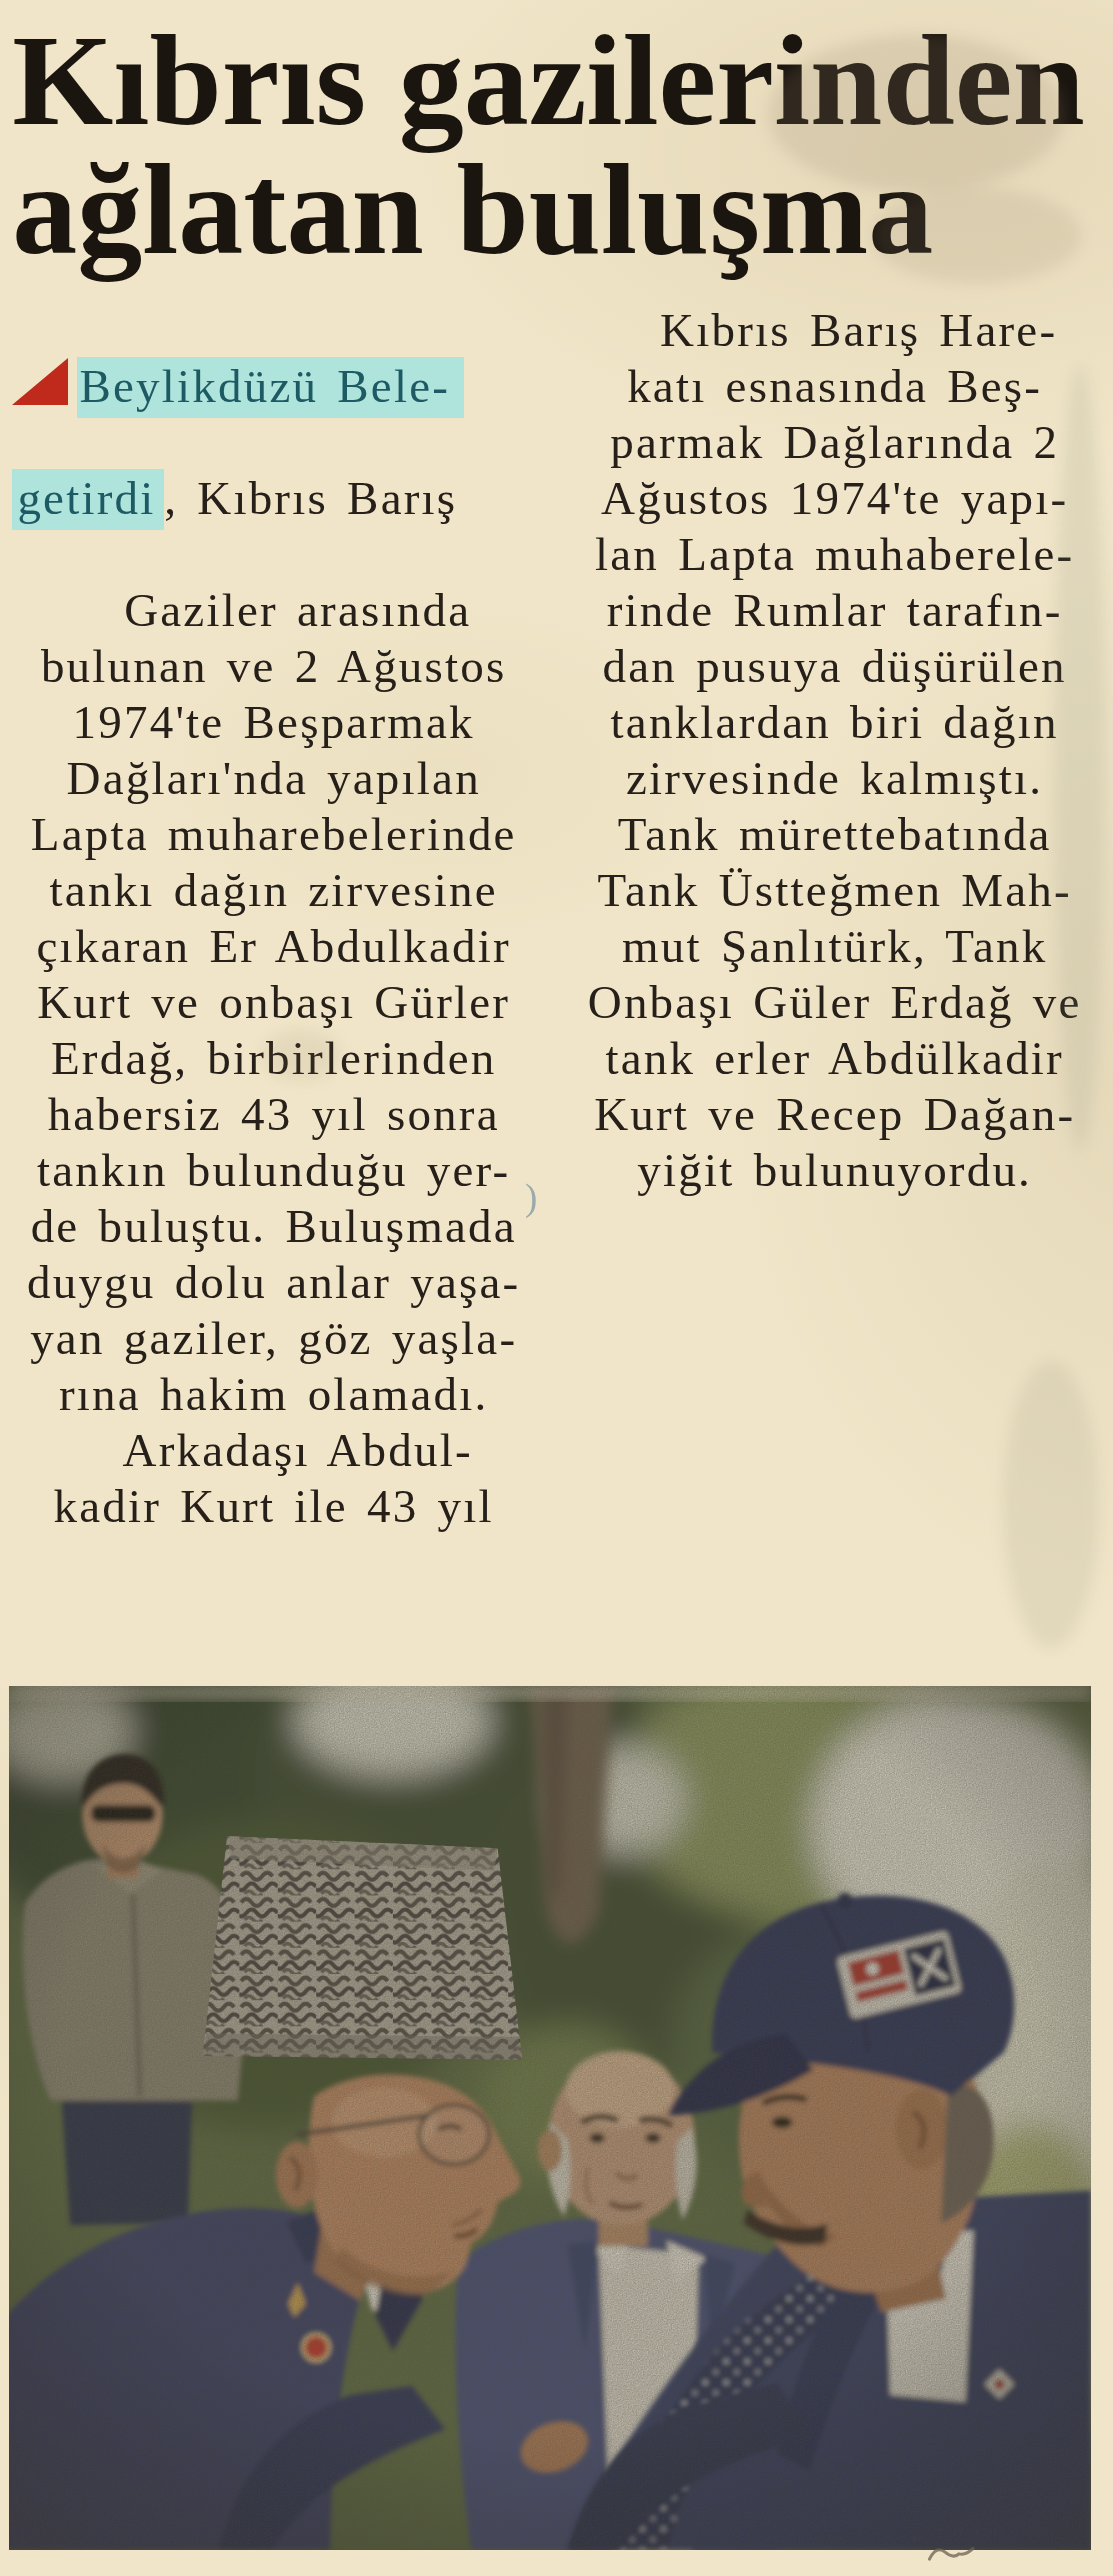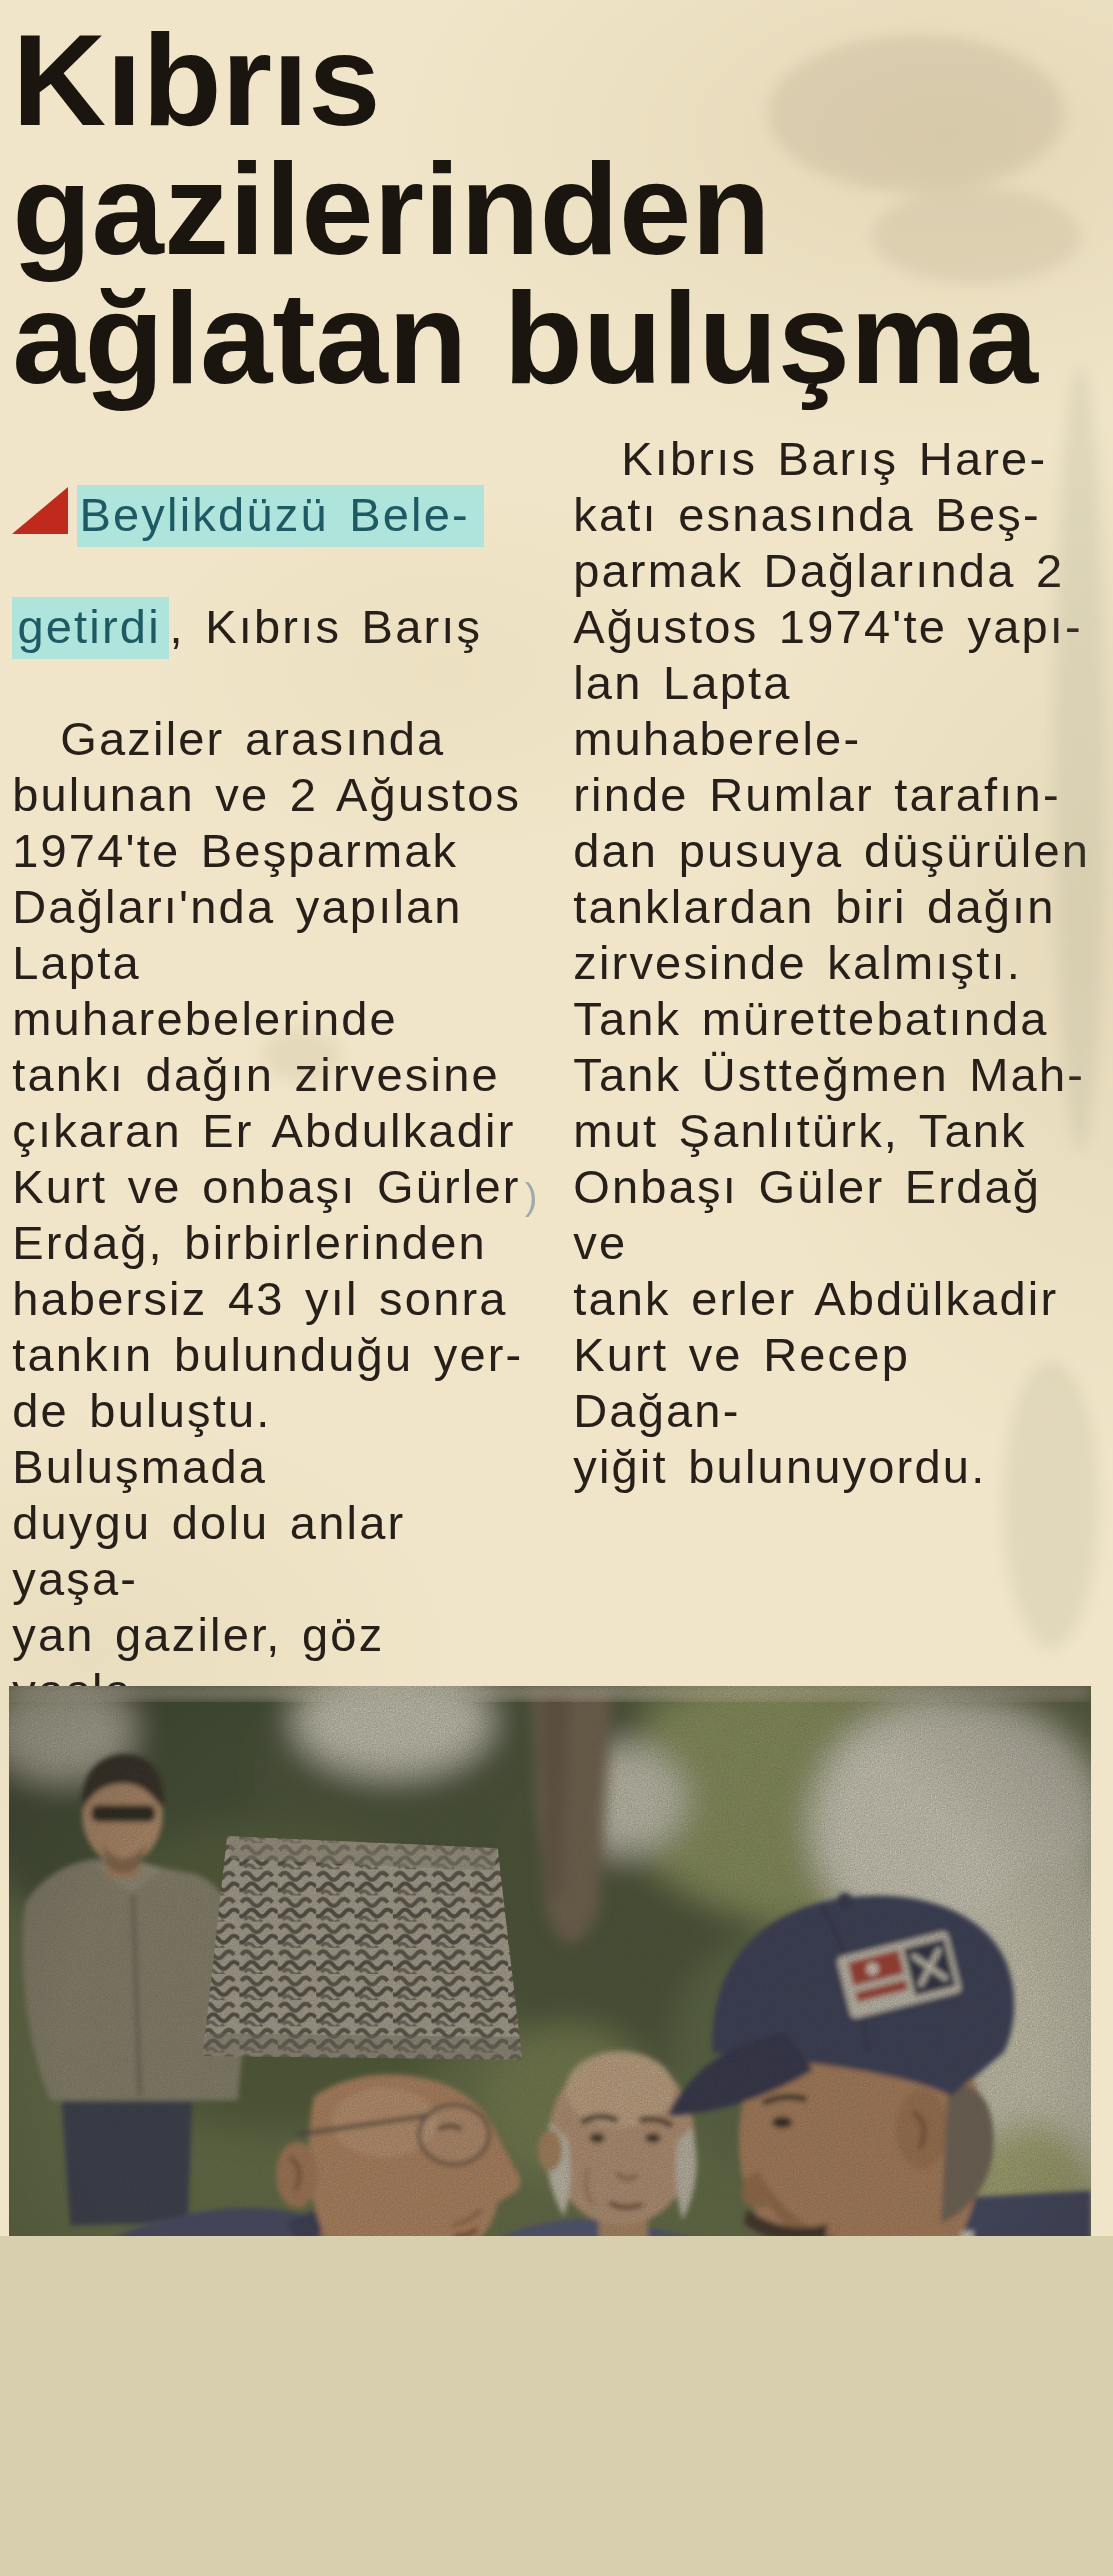--- a/index.html
+++ b/index.html
@@ -1,41 +1,41 @@
 <!DOCTYPE html>
 <html style="--paper: #f0e5c8; --ink: #27201a; --headline-ink: #1b1510; --accent-red: #bf2a1c; --highlight-cyan: #aee4dc; --highlight-ink: #1e5a64;font-size:14px"><head>
 <meta charset="utf-8">
 <style>
   :root{
     --paper:#f0e5c8; --ink:#27201a; --headline-ink:#1b1510;
     --accent-red:#bf2a1c; --highlight-cyan:#aee4dc; --highlight-ink:#1e5a64;
   }
   html,body{margin:0;padding:0;background:#d8cfae;}
   .sheet{
-    position:relative; width:1114px; height:2236px; overflow:hidden;
-    font-family:Liberation Sans, sans-serif; color:var(--ink);
+    position:relative; width:1114px; height:2576px; overflow:hidden;
+    font-family:Liberation Serif, serif; color:var(--ink);
     background:
       radial-gradient(785px 436px at 85% 6%, rgba(205,186,148,.30), transparent 70%),
       radial-gradient(611px 785px at 103% 42%, rgba(198,182,146,.26), transparent 70%),
       radial-gradient(523px 349px at 8% 74%, rgba(210,195,160,.22), transparent 70%),
       radial-gradient(436px 262px at 40% 30%, rgba(222,208,172,.25), transparent 70%),
       var(--paper);
   }
   .headline{
     margin:0; padding:15.7px 7px 0 12.2px;
     font-size:130px; line-height:129px; font-weight:bold;
     letter-spacing:0; color:var(--headline-ink); white-space:pre-line;
   }
   .columns{display:flex; gap:38px; margin-top:28px; padding-left:12.2px;}
   .col{width:523px;}
   .para{
     margin:0; font-size:47px; line-height:56px;
     letter-spacing:2.2px; word-spacing:5.2px; white-space:pre-line;
   }
-  .indent{text-indent:48px;}
+  .indent{text-indent:48px;text-align:center;}
   .lead-l1,.lead-l2{display:block; white-space:nowrap;}
   .lines{display:block; white-space:pre-line;}
   .tri{
     display:inline-block; width:0; height:0;
     border-bottom:47px solid var(--accent-red);
     border-left:56px solid transparent;
     margin-right:8.7px; vertical-align:-3.5px;
   }
   .hl{background:var(--highlight-cyan); color:var(--highlight-ink); padding:2.6px 14px 6.1px 2.6px;}
   .hl.w2{padding:2.6px 8.7px 6.1px 5.2px;}

